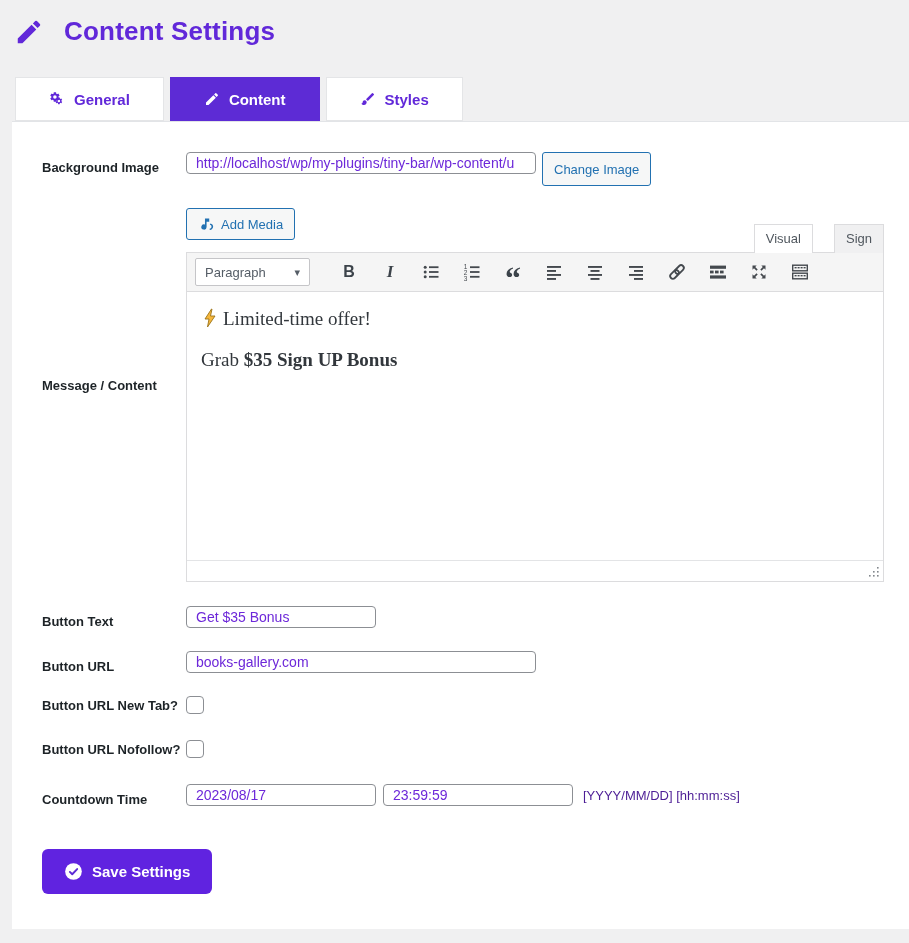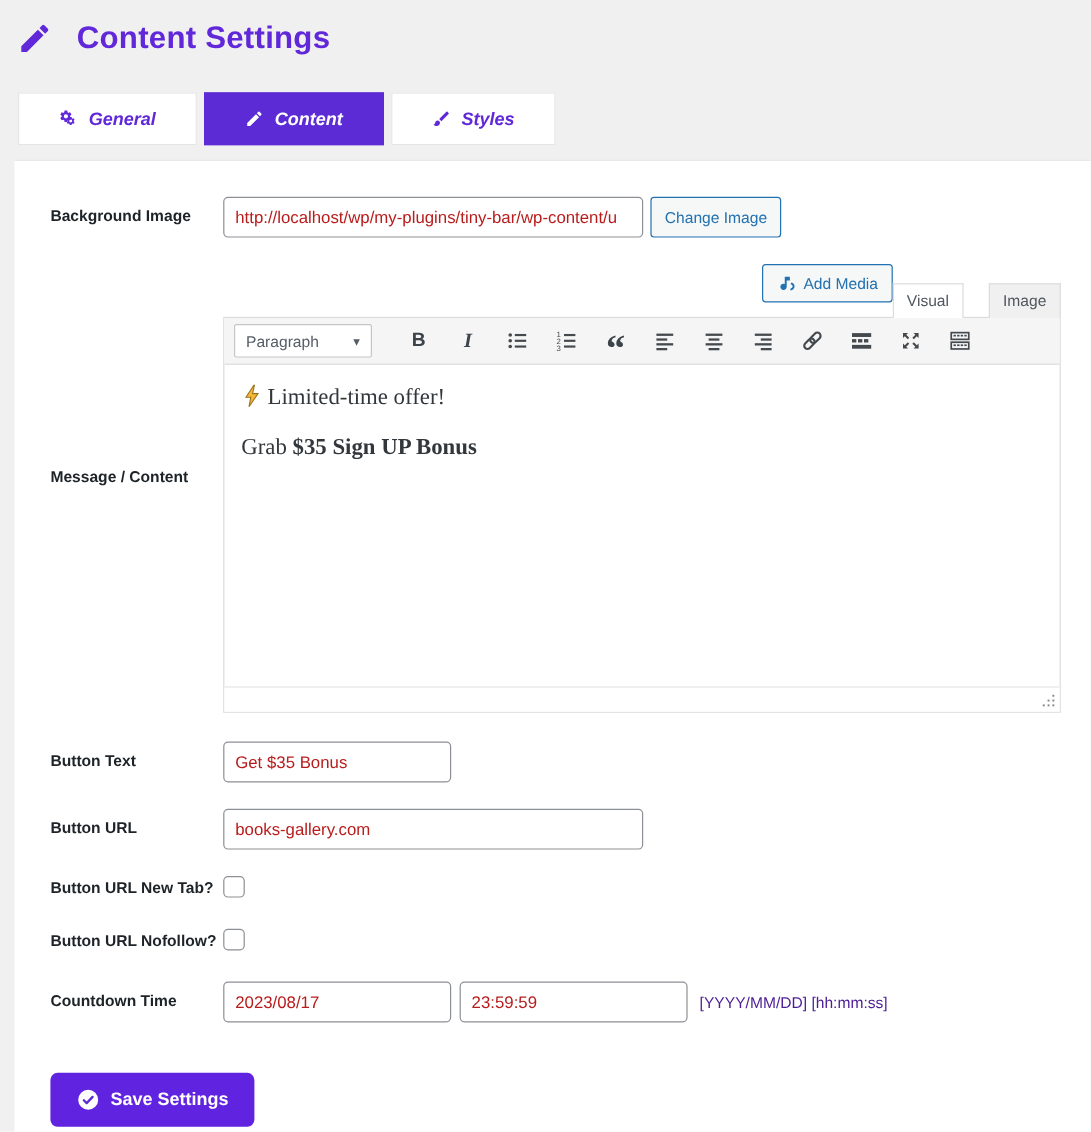--- a/index.html
+++ b/index.html
@@ -9,21 +9,21 @@
     background:#f0f0f1;
     font-family:"Liberation Sans", sans-serif;
     color:#1d2327;
   }
   
   .header { display:flex; align-items:center; gap:20px; padding:16px 0 0 14px; }
   .header svg { width:30px; height:30px; fill:#6128d9; }
   .page-title { font-size:26px; font-weight:700; color:#6128d9; margin:0; letter-spacing:.2px; }
 
   
-  .tabbar { display:flex; gap:6px; margin:30px 0 12px 15px;font-style:italic; }
+  .tabbar { display:flex; gap:6px; margin:30px 0 0 15px; }
   .tab {
     height:44px; padding:0 33px; background:#fff; border:1px solid #e4e5e7;
     display:inline-flex; align-items:center; gap:9px; cursor:pointer;
     color:#6128d9; font-size:15px; font-weight:700;
   }
   .tab svg { width:16px; height:16px; fill:#6128d9; }
   .tab.active { background:#5d2bd5; color:#fff; border-color:#5d2bd5; }
   .tab.active svg { fill:#fff; }
 
   
@@ -31,37 +31,37 @@
     margin-left:12px; background:#fff; border-top:1px solid #e2e4e7;
     padding:30px 25px 35px 18px; min-height:769px;
   }
   .row { display:flex; margin-bottom:22px; }
   .row-label { width:156px; flex:none; padding-left:12px; padding-top:8px;
     font-size:13px; font-weight:700; color:#1d2327; }
   .row.center { align-items:center; }
   .row.center .row-label { padding-top:0; }
 
   input[type=text] {
-    height:34px; border:1px solid #8c8f94; border-radius:4px; background:#fff;
-    padding:0 9px; font-size:14px; color:#b91c1c; font-family:"Liberation Sans", sans-serif;
+    height:22px; border:1px solid #8c8f94; border-radius:4px; background:#fff;
+    padding:0 9px; font-size:14px; color:#6d28d9; font-family:"Liberation Sans", sans-serif;
   }
   .w-350 { width:350px; }
   .w-190 { width:190px; }
   .mono  { font-family:"Liberation Mono", monospace; font-size:14px; }
 
   .btn-secondary {
     height:34px; padding:0 11px; background:#f6f7f7; border:1px solid #2271b1;
     border-radius:3px; color:#2271b1; font-size:13px; cursor:pointer;
     display:inline-flex; align-items:center; gap:6px; font-family:"Liberation Sans", sans-serif;
   }
   .btn-secondary svg { width:17px; height:17px; fill:#2271b1; }
 
   
   .editor-field { width:698px; }
-  .editor-top { display:flex; justify-content:flex-end; align-items:flex-end; margin-bottom:0; }
+  .editor-top { display:flex; justify-content:space-between; align-items:flex-end; margin-bottom:0; }
   .add-media { height:32px; margin-bottom:12px; }
   .mode-tabs { display:flex; gap:21px; }
   .mode-tab {
     border:1px solid #dcdcde; border-bottom:none; background:#f0f0f1; color:#50575e;
     font-size:13px; padding:6px 11px 7px; cursor:pointer; position:relative; top:1px;
     font-family:"Liberation Sans", sans-serif;
   }
   .mode-tab.active { background:#fff; }
   .editor-box { border:1px solid #dcdcde; background:#fff; }
   .mce-toolbar {
@@ -167,21 +167,21 @@
       <div class="editor-top">
         <button class="btn-secondary add-media">
           <svg viewBox="0 0 20 20">
               <path d="M8.2 3v7.1a3.1 3.1 0 1 0 1.9 2.9V6.7h3.1V3H8.2z"></path>
               <path d="M14.6 8.7c1.9.4 3.2 1.7 3.2 3.7 0 2.2-1.5 3.8-3.9 4.2l-.3-1.7c1.5-.3 2.3-1.2 2.3-2.4 0-1.1-.7-1.9-2-2.1l.7-1.7z"></path>
             </svg>
           <span>Add Media</span>
         </button>
         <div class="mode-tabs">
           <button class="mode-tab active">Visual</button>
-          <button class="mode-tab">Image</button>
+          <button class="mode-tab">Sign</button>
         </div>
       </div>
 
       <div class="editor-box">
         <div class="mce-toolbar">
           <div class="para-select">
             <span>Paragraph</span>
           </div>
           <button class="tb-btn">
               <span class="tb-bold">B</span>

